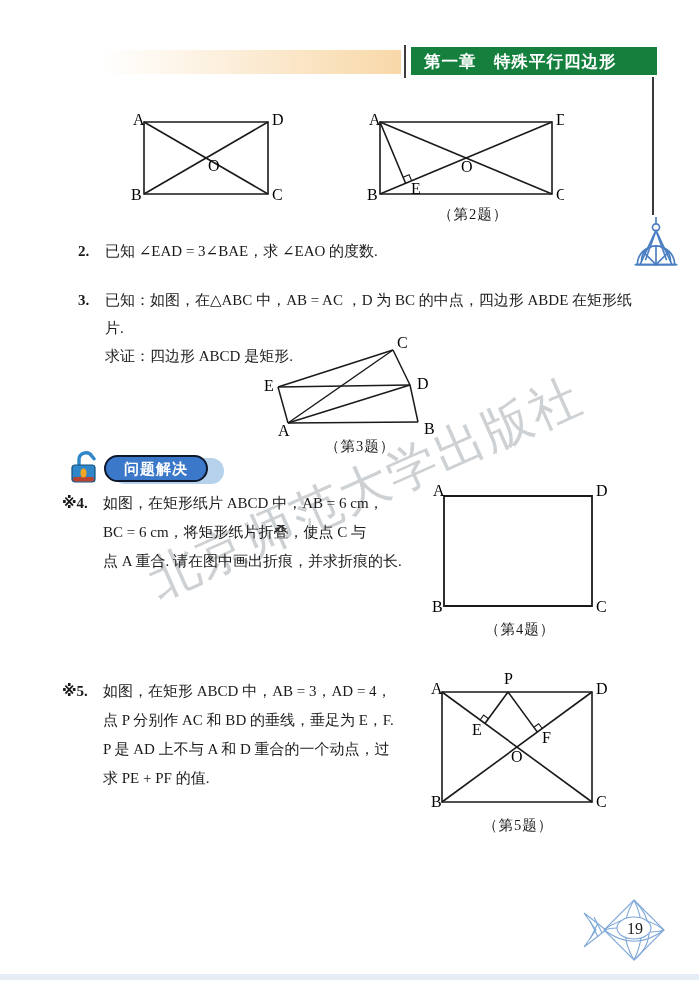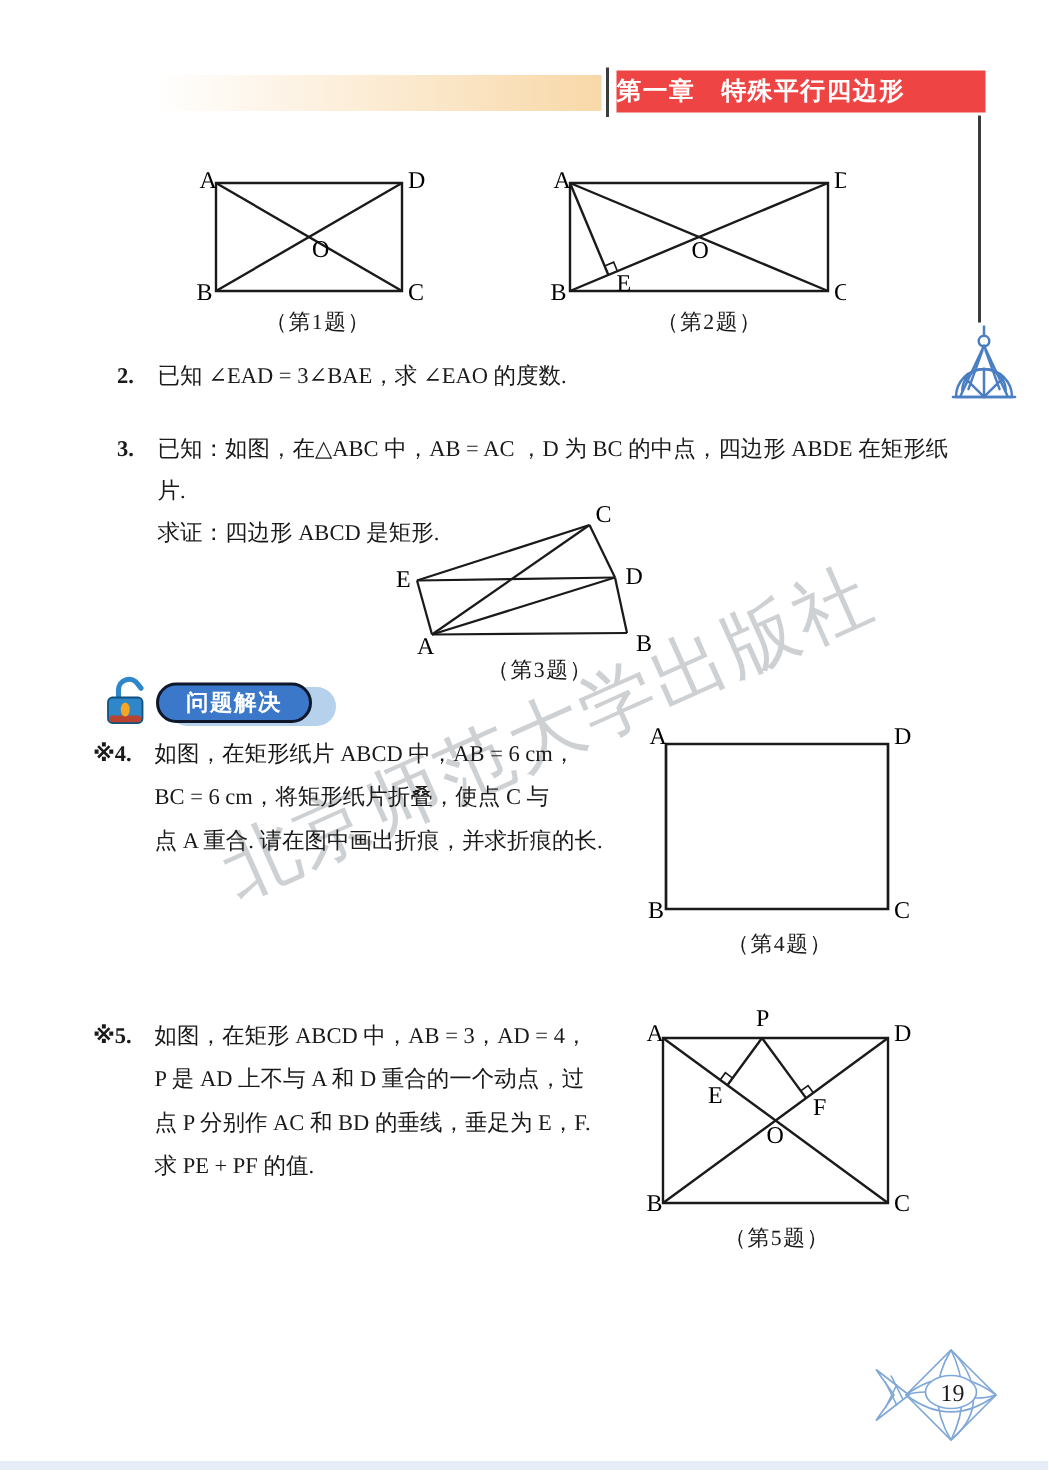--- a/index.html
+++ b/index.html
@@ -13,22 +13,22 @@
     color: #1a1a1a;
   }
   
   .deco-orange {
     position: absolute; left: 103px; top: 50px; width: 298px; height: 24px;
     background: linear-gradient(to right, rgba(250,224,186,0), #f8d8a8);
   }
   .hdr-divider { position: absolute; left: 404px; top: 45px; width: 2px; height: 33px; background: #3c3c3c; }
   .chapter-bar {
     position: absolute; left: 411px; top: 47px; width: 246px; height: 28px;
-    background: #ef4444; color: #fff; font-weight: bold; font-size: 16.5px;
-    line-height: 28px; letter-spacing: 1px;
+    background: #15803d; color: #fff; font-weight: bold; font-size: 16.5px;
+    line-height: 28px; padding-left: 13px; letter-spacing: 1px;
     font-family: "Liberation Sans", "DejaVu Sans", sans-serif;
   }
   .right-rule { position: absolute; left: 652px; top: 77px; width: 1.6px; height: 138px; background: #3a3a3a; }
   .compass { position: absolute; left: 633px; top: 217px; width: 46px; height: 58px; }
   
   .watermark {
     position: absolute; left: 122px; top: 428px; width: 486px; height: 120px;
     transform: rotate(-24deg); transform-origin: center;
     font-size: 50px; letter-spacing: 2px; white-space: nowrap;
     color: #8d9398; opacity: 0.42; z-index: 0; text-align: center; line-height: 120px;
@@ -104,21 +104,20 @@
         <path d="M22,14 H146 V86 H22 Z"></path>
         <path d="M22,14 L146,86"></path>
           <path d="M22,86 L146,14"></path>
       </g>
       <text x="11" y="17">A</text>
       <text x="150" y="17">D</text>
       <text x="9" y="92">B</text>
       <text x="150" y="92">C</text>
       <text x="86" y="63">O</text>
     </svg>
-    <div class="caption" style="left:132px; top:205px; width:160px;">（第1题）</div>
 
     <svg class="fig" style="left:364px; top:108px;" width="200" height="100" viewBox="0 0 200 100">
       <g fill="none" stroke="#1a1a1a" stroke-width="1.6">
         <path d="M16,14 H188 V86 H16 Z"></path>
         <path d="M16,14 L188,86"></path>
           <path d="M16,86 L188,14"></path>
         <path d="M16,14 L41.6,75.3"></path>
         <path d="M39.1,69.3 L45.1,66.8 L47.6,72.8" stroke-width="1.1"></path>
       </g>
       <text x="5" y="17">A</text>
@@ -192,22 +191,22 @@
       <text x="168" y="16">D</text>
       <text x="4" y="132">B</text>
       <text x="168" y="132">C</text>
     </svg>
     <div class="caption" style="left:455px; top:620px; width:130px;">（第4题）</div>
 
     <div class="problem p45" style="left:62px; top:677px;">
       <span class="pnum">※5.</span>
       <div class="plines">
         <div>如图，在矩形 ABCD 中，AB = 3，AD = 4，</div>
+        <div>点 P 分别作 AC 和 BD 的垂线，垂足为 E，F.</div>
         <div>P 是 AD 上不与 A 和 D 重合的一个动点，过</div>
-        <div>点 P 分别作 AC 和 BD 的垂线，垂足为 E，F.</div>
         <div>求 PE + PF 的值.</div>
       </div>
     </div>
 
     <svg class="fig" style="left:428px; top:673px;" width="180" height="155" viewBox="0 0 180 155">
       <g fill="none" stroke="#1a1a1a" stroke-width="1.6">
         <path d="M14,19 H164 V129 H14 Z"></path>
         <path d="M14,19 L164,129"></path>
           <path d="M14,129 L164,19"></path>
         <path d="M80,19 L56.9,50.5"></path>

